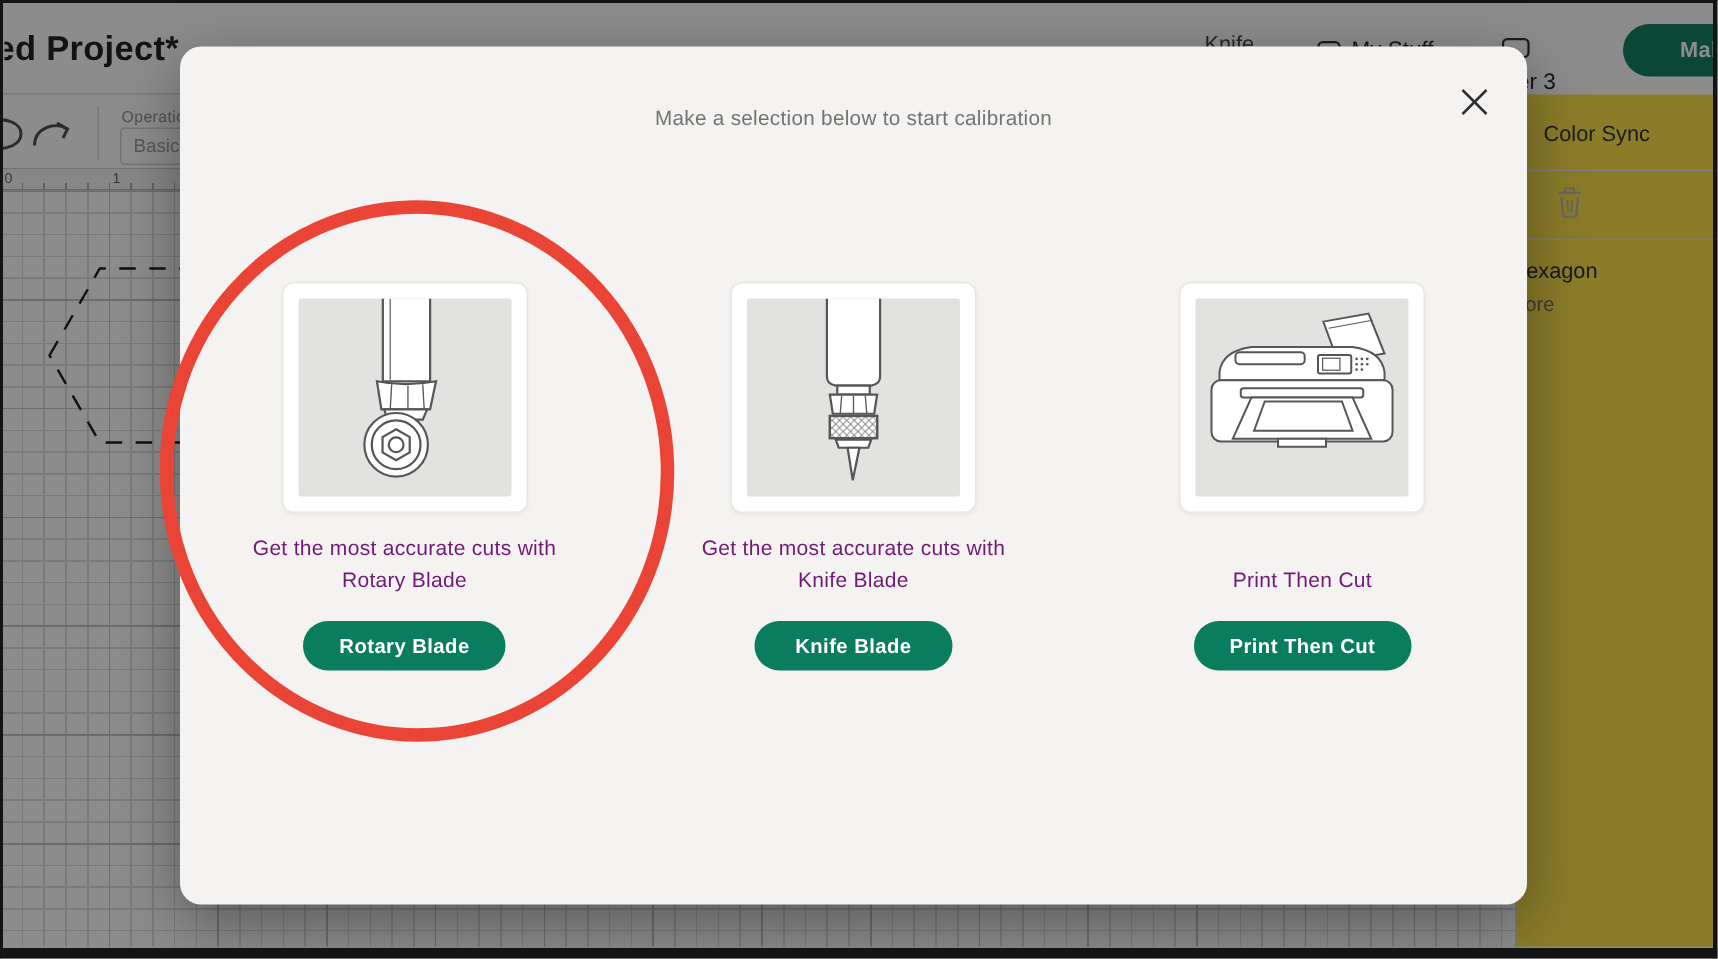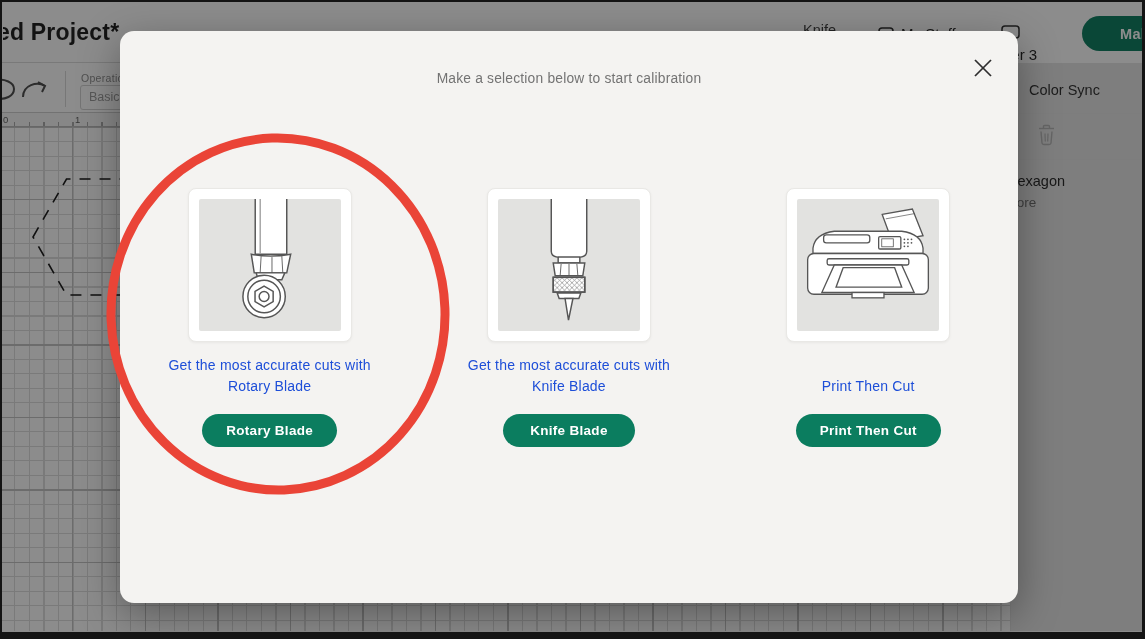--- a/index.html
+++ b/index.html
@@ -33,41 +33,41 @@
     background-image:repeating-linear-gradient(to right,#a9a9a9 0 1px,transparent 1px 14.5px); }
 
   .canvas { position:absolute; left:0; top:127px; width:1010px; height:504px; background:#fff;
     background-image:
       repeating-linear-gradient(to right,#c3c3c3 0 1px,transparent 1px 72.5px),
       repeating-linear-gradient(to bottom,#c3c3c3 0 1px,transparent 1px 72.5px),
       repeating-linear-gradient(to right,#dddddd 0 1px,transparent 1px 14.5px),
       repeating-linear-gradient(to bottom,#dddddd 0 1px,transparent 1px 14.5px); }
   .hex-svg { position:absolute; left:0; top:0; }
 
-  .right-panel { position:absolute; left:1010px; top:63px; width:135px; height:568px; background:#e5e5e5; border-left:1px solid #ddd; }
+  .right-panel { position:absolute; left:1010px; top:63px; width:135px; height:568px; background:#fde047; border-left:1px solid #ddd; }
   .rp-tab { position:absolute; left:18px; top:19px; font-size:14.5px; color:#2e2e2e; }
   .rp-div1 { position:absolute; left:0; top:50px; width:100%; height:1px; background:#e2e2e2; }
   .rp-trash { position:absolute; left:26px; top:61px; }
   .rp-div2 { position:absolute; left:0; top:96px; width:100%; height:1px; background:#e2e2e2; }
   .rp-layer-name { position:absolute; left:-4px; top:110px; font-size:14.5px; color:#252525; }
   .rp-layer-op { position:absolute; left:-10px; top:132px; font-size:13.5px; color:#6d6d6d; }
 
   
   .overlay { position:absolute; inset:0; background:rgba(10,10,10,0.47); z-index:50; }
 
   
   .modal { position:absolute; left:120px; top:31px; width:898px; height:572px; background:#f4f3f1; border-radius:14px; box-shadow:0 12px 40px rgba(0,0,0,.35); z-index:100; }
   .modal-close { position:absolute; right:24px; top:26px; width:22px; height:22px; background:none; border:none; cursor:pointer; padding:0; }
   .modal-title { margin-top:42px; text-align:center; font-size:22.5px; font-weight:400; color:#1d1d1d; letter-spacing:.4px; }
   .modal-subtitle { margin-top:40px; text-align:center; font-size:13.8px; color:#737373; letter-spacing:.2px; }
   .cards { position:absolute; left:0; top:157px; width:898px; display:flex; }
   .card { width:299.3px; display:flex; flex-direction:column; align-items:center; }
   .card-img { width:164px; height:154px; background:#fff; border:1px solid #e9e8e5; border-radius:8px; padding:10px; box-shadow:0 1px 3px rgba(0,0,0,.05); }
   .card-img-inner { width:100%; height:100%; background:#e2e2e0; border-radius:2px; overflow:hidden; display:flex; align-items:flex-start; justify-content:center; }
-  .card-desc { margin-top:13px; text-align:center; font-size:14px; color:#1d4ed8; line-height:21px; letter-spacing:.2px; }
+  .card-desc { margin-top:13px; text-align:center; font-size:14px; color:#701a75; line-height:21px; letter-spacing:.2px; }
   .card-btn { margin-top:17px; min-width:132px; height:33px; padding:0 24px; border:none; border-radius:17px; background:#0b7d5f; color:#fff; font-weight:700; font-size:13.5px; letter-spacing:.3px; font-family:inherit; cursor:pointer; }
 
   
   .annotation { position:absolute; inset:0; z-index:200; pointer-events:none; }
 
   
   .frame { position:absolute; background:#141414; z-index:300; }
   .frame-top { left:0; top:0; width:1145px; height:2px; }
   .frame-left { left:0; top:0; width:2px; height:639px; }
   .frame-right { right:0; top:0; width:3px; height:639px; }

